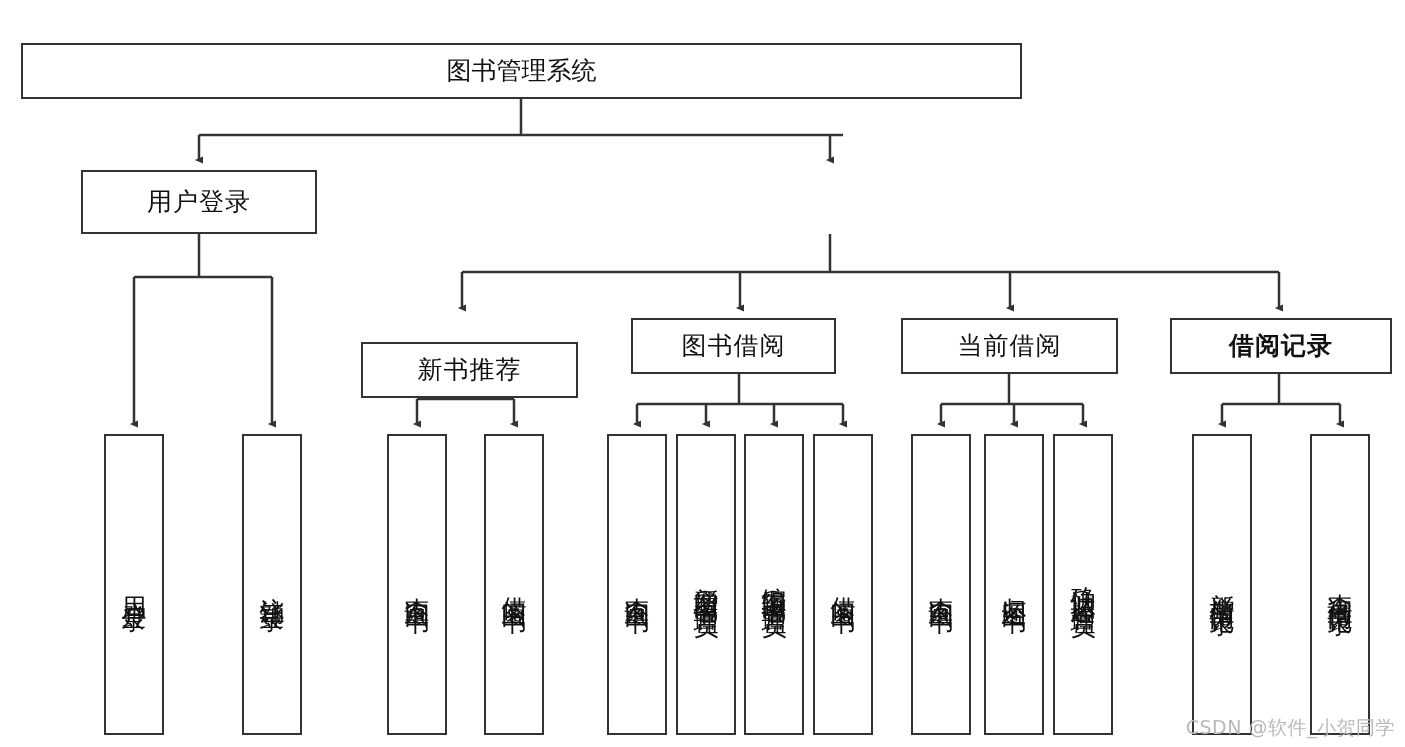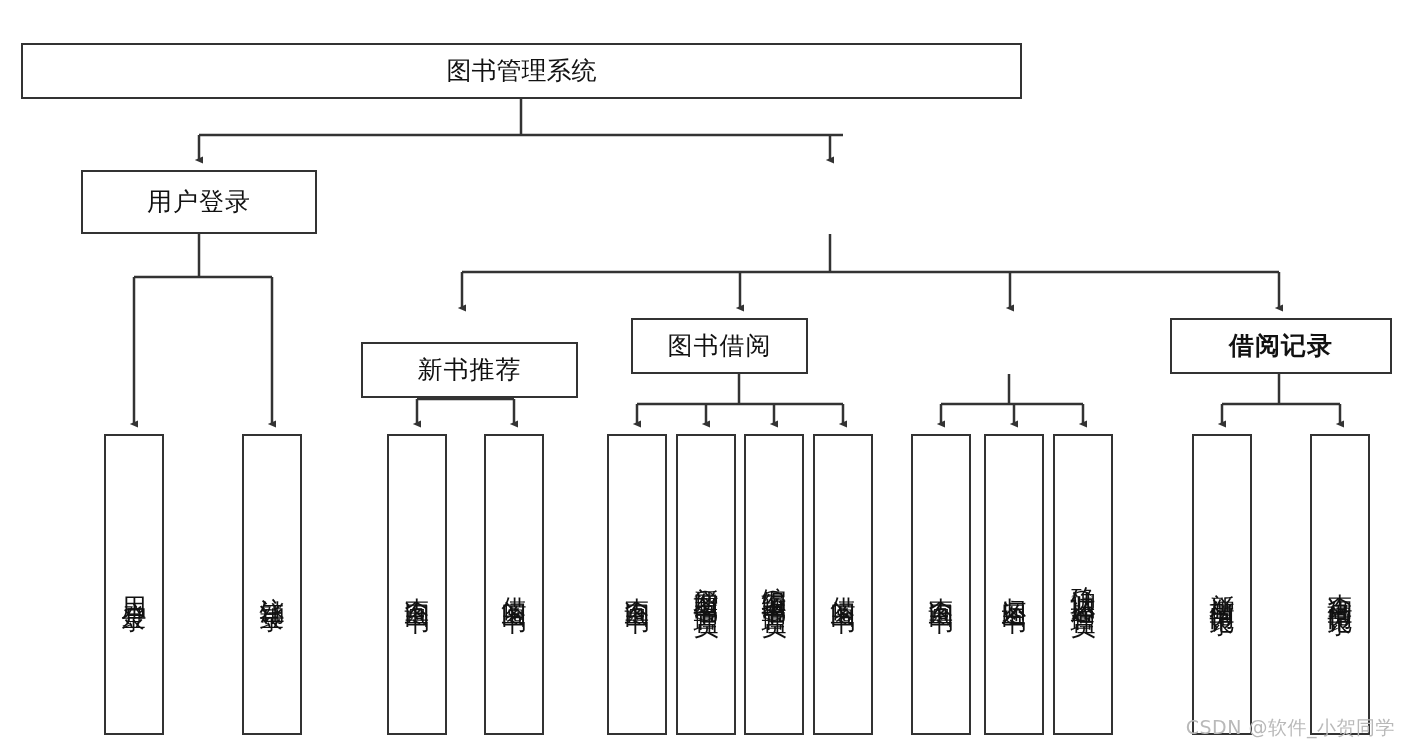--- a/index.html
+++ b/index.html
@@ -128,22 +128,25 @@
     <span>图书管理系统</span>
   </div>
 
   <div class="node horiz" style="left:81px; top:170px; width:236px; height:64px;">
     <span>用户登录</span>
   </div>
 
   <div class="node horiz" style="left:361px; top:318px; width:217px; height:56px;margin-top:24px;">
     <span>新书推荐</span>
   </div>
-  <div class="node horiz" style="left:631px; top:318px; width:177px; height:56px;">
+  <div class="node horiz" style="left:631px; top:318px; width:205px; height:56px;">
     <span>图书借阅</span>
+  </div>
+  <div class="node horiz" style="left:901px; top:318px; width:217px; height:56px;">
+    <span>当前借阅</span>
   </div>
   <div class="node horiz" style="left:1170px; top:318px; width:222px; height:56px;font-weight:bold;">
     <span>借阅记录</span>
   </div>
 
   <div class="node leaf" style="left:104px; top:434px; width:60px; height:301px;">
     <span class="vtext">用户登录</span>
   </div>
   <div class="node leaf" style="left:242px; top:434px; width:60px; height:301px;">
     <span class="vtext">注销登录</span>

